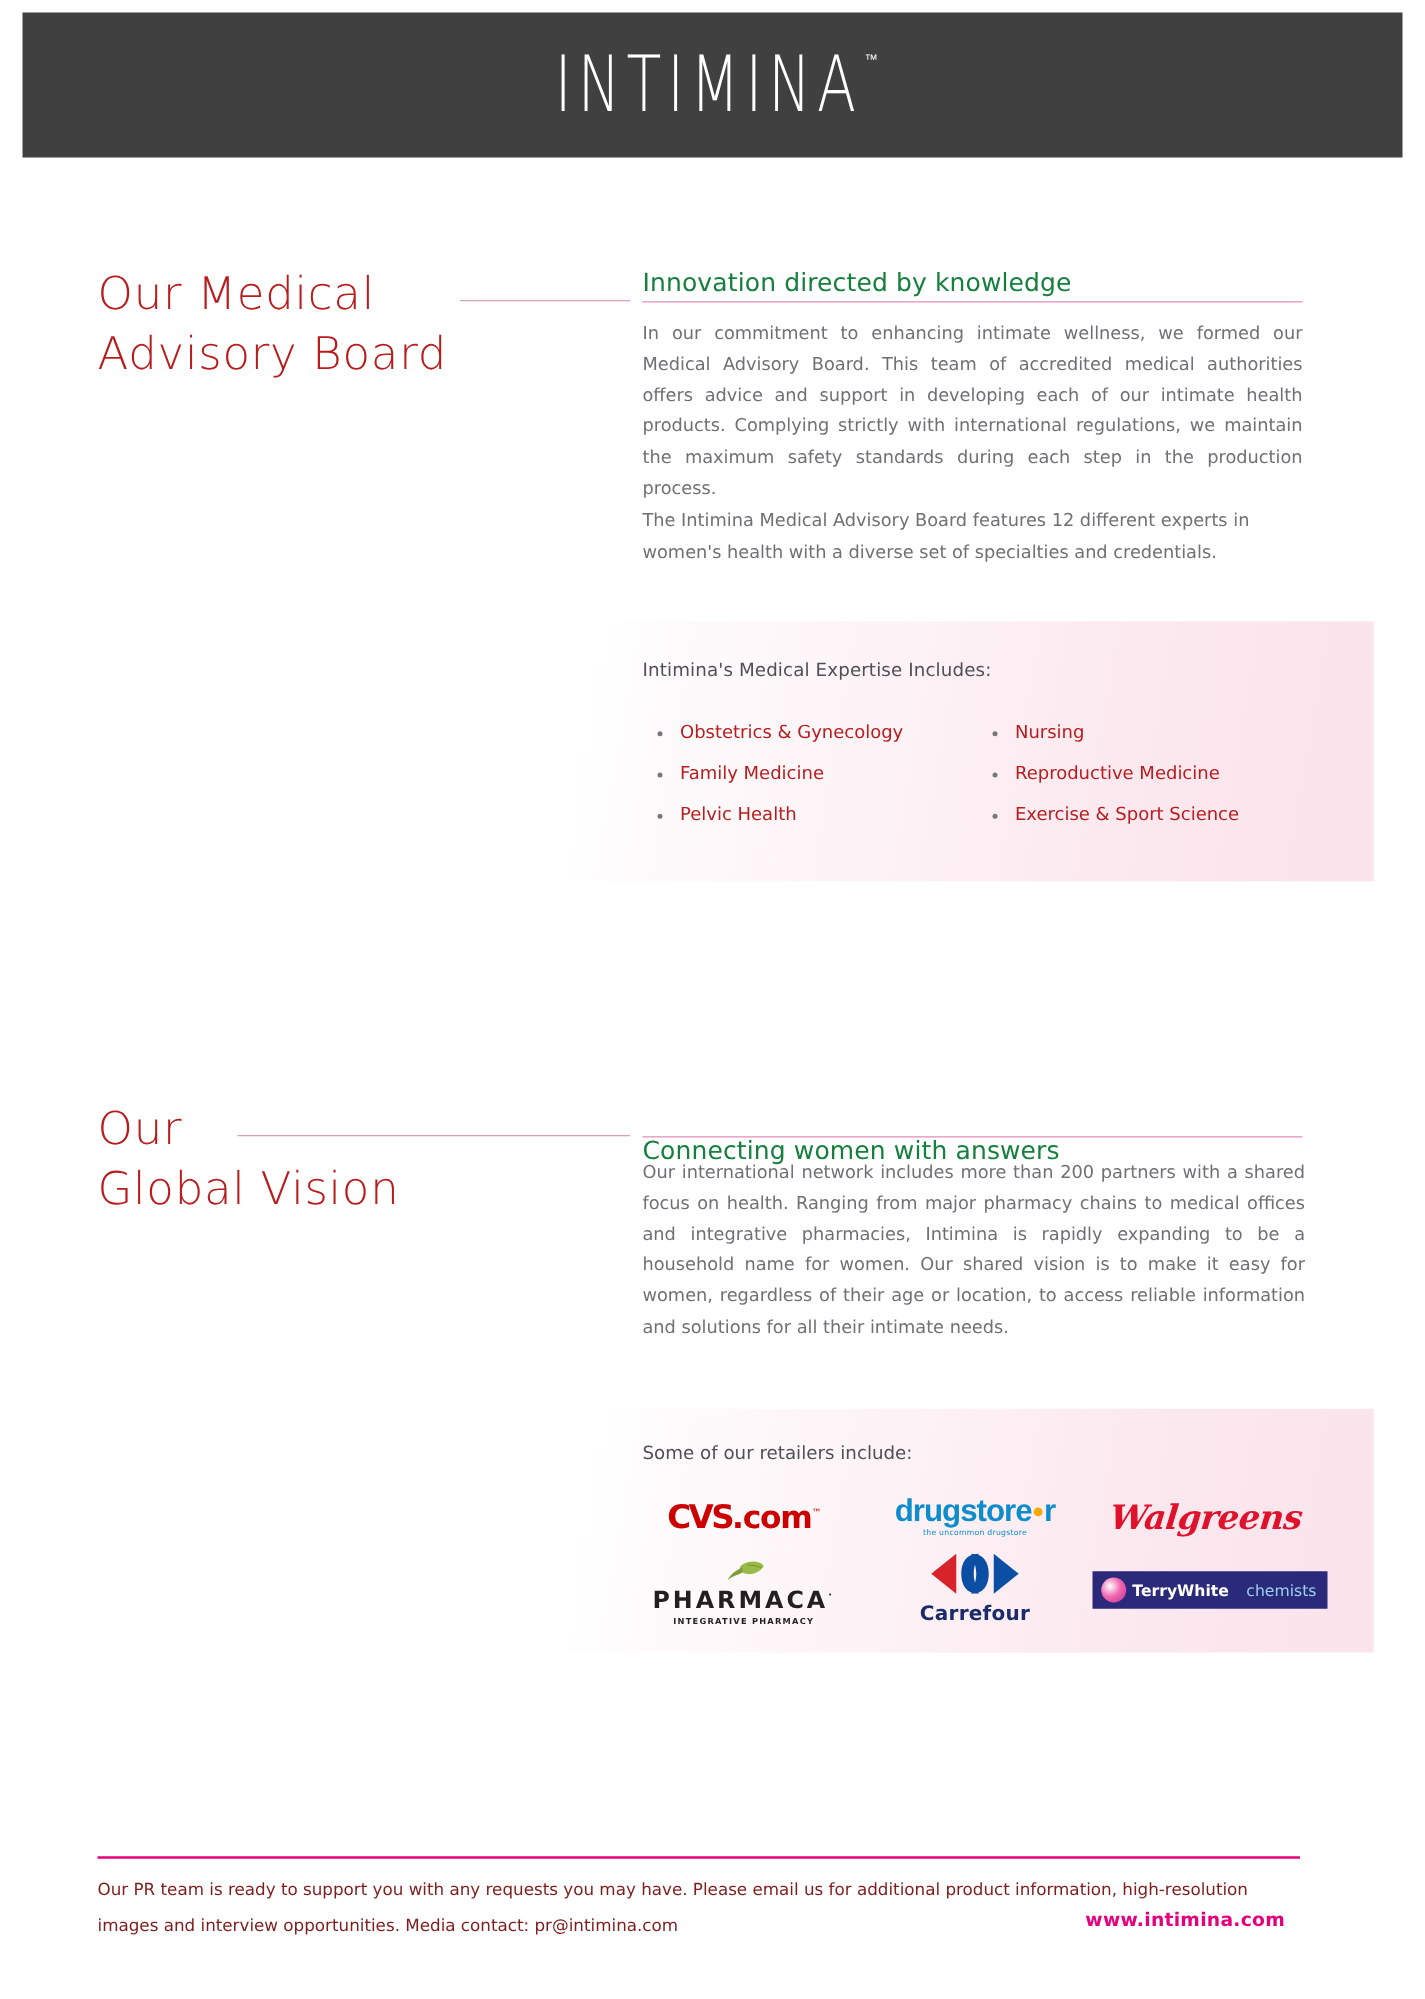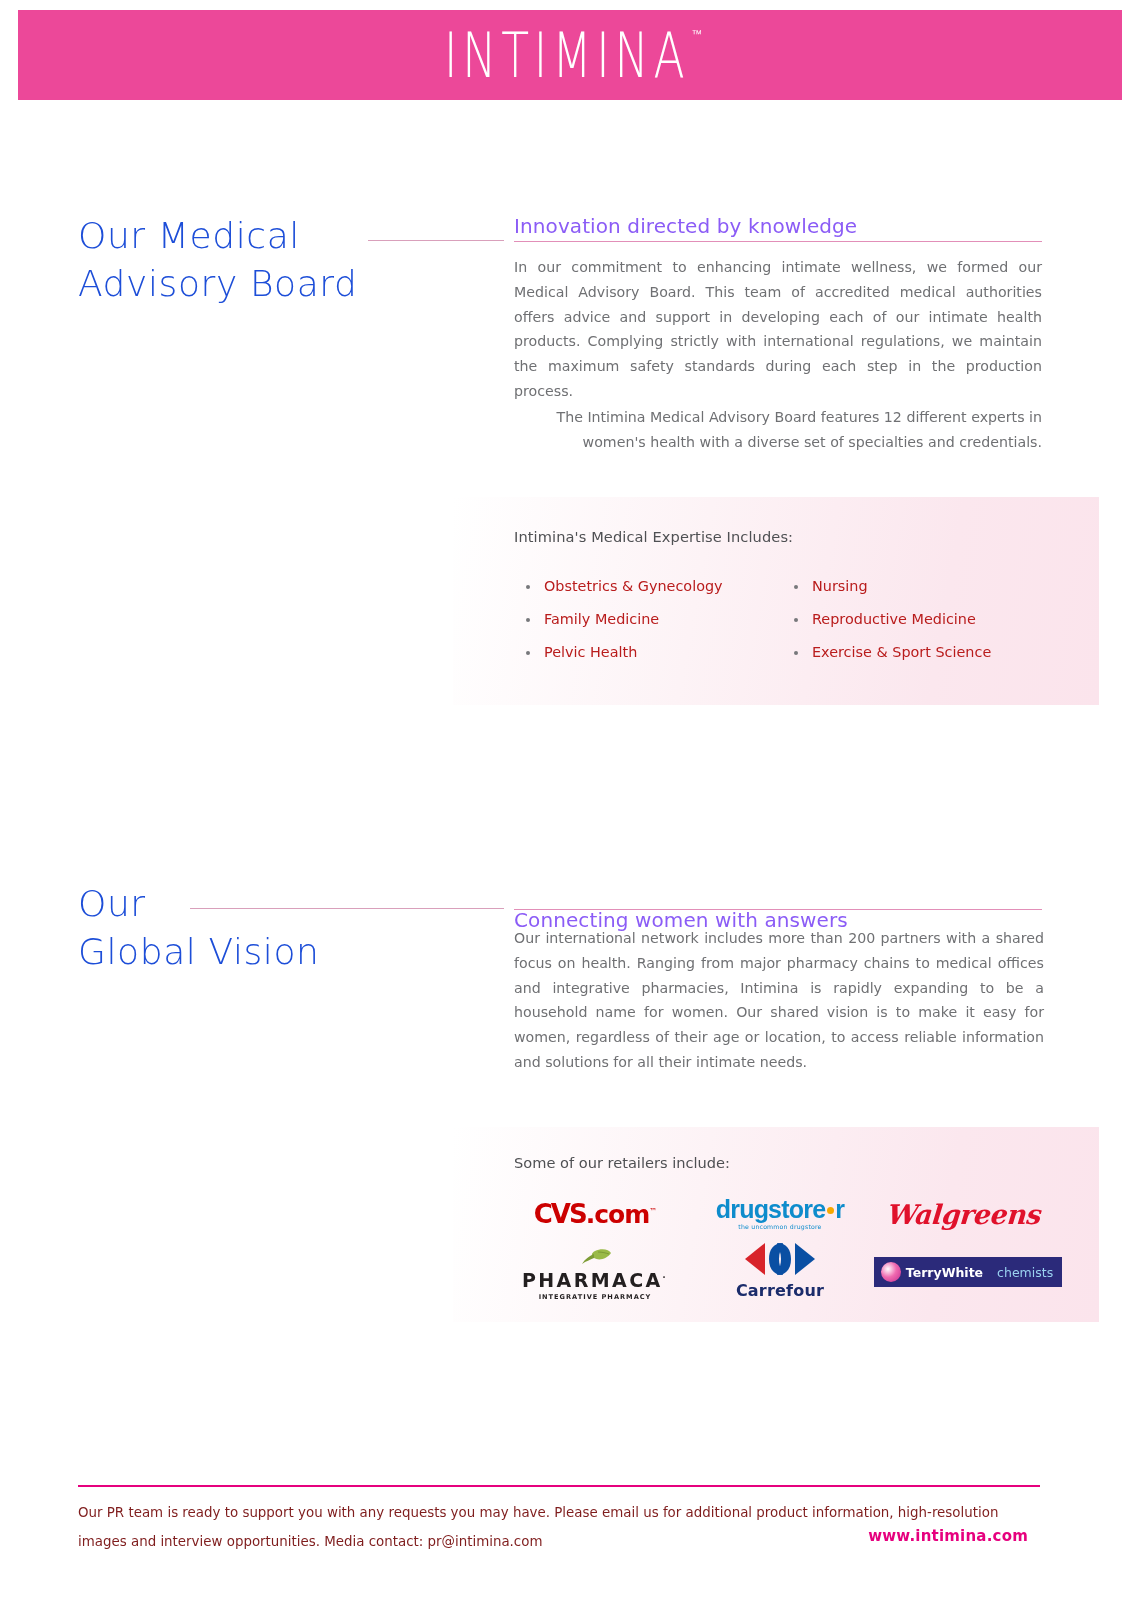--- a/index.html
+++ b/index.html
@@ -14,22 +14,22 @@
     font-family: "Liberation Sans", sans-serif;
     overflow: hidden;
   }
 
   
   .brandbar {
     position: absolute;
     left: 18px;
     top: 10px;
     width: 1104px;
-    height: 90px;
-    background: #ec4899;
+    height: 116px;
+    background: #404040;
     display: flex;
     align-items: center;
     justify-content: center;
   }
   .brand-logo {
     color: #ffffff;
     font-family: "DejaVu Sans", sans-serif;
     font-size: 47px;
     font-weight: 300;
     letter-spacing: 5px;
@@ -46,56 +46,56 @@
     letter-spacing: 0;
     transform: scaleY(0.76);
   }
 
   .side-title {
     position: absolute;
     font-family: "DejaVu Sans", sans-serif;
     font-weight: 300;
     font-size: 36px;
     line-height: 48px;
-    color: #1d4ed8;
+    color: #b91c1c;
     letter-spacing: 0.6px;
     white-space: pre-line;
   }
 
   .rule-left {
     position: absolute;
     height: 1px;
     background: #d9a0bb;
   }
 
   .col-head {
     position: absolute;
     font-family: "DejaVu Sans", sans-serif;
     font-size: 20px;
     font-weight: 400;
-    color: #8b5cf6;
+    color: #15803d;
     letter-spacing: 0.1px;
     white-space: nowrap;
   }
   .col-rule {
     position: absolute;
     height: 1px;
     background: #e28fb8;
   }
 
   .body-copy {
     position: absolute;
     font-family: "DejaVu Sans", sans-serif;
     font-size: 14.2px;
     line-height: 24.8px;
     color: #6f7073;
     text-align: justify;
     text-justify: inter-word;
   }
-  .body-copy.nojust { text-align: right; }
+  .body-copy.nojust { text-align: left; }
 
   
   .panel {
     position: absolute;
     background: linear-gradient(100deg, #ffffff 0%, #fdf3f6 38%, #fbe7ee 75%, #fbe4ec 100%);
   }
   .panel-title {
     position: absolute;
     font-family: "DejaVu Sans", sans-serif;
     font-size: 14.6px;

